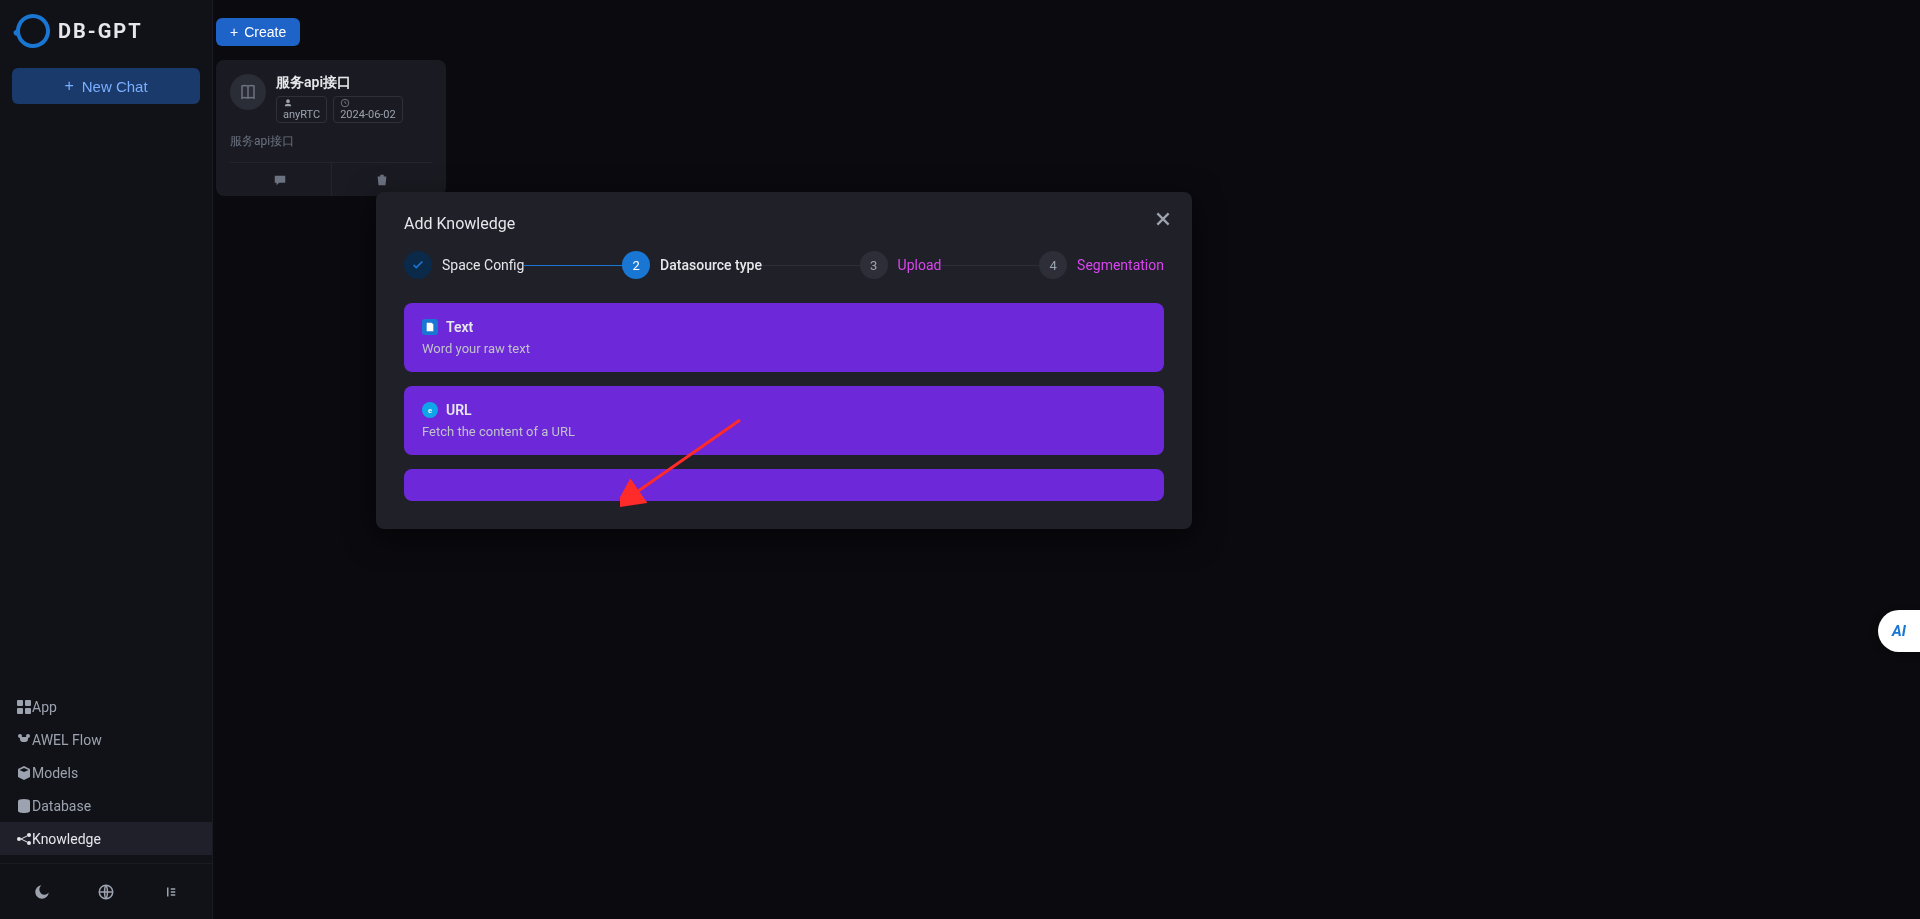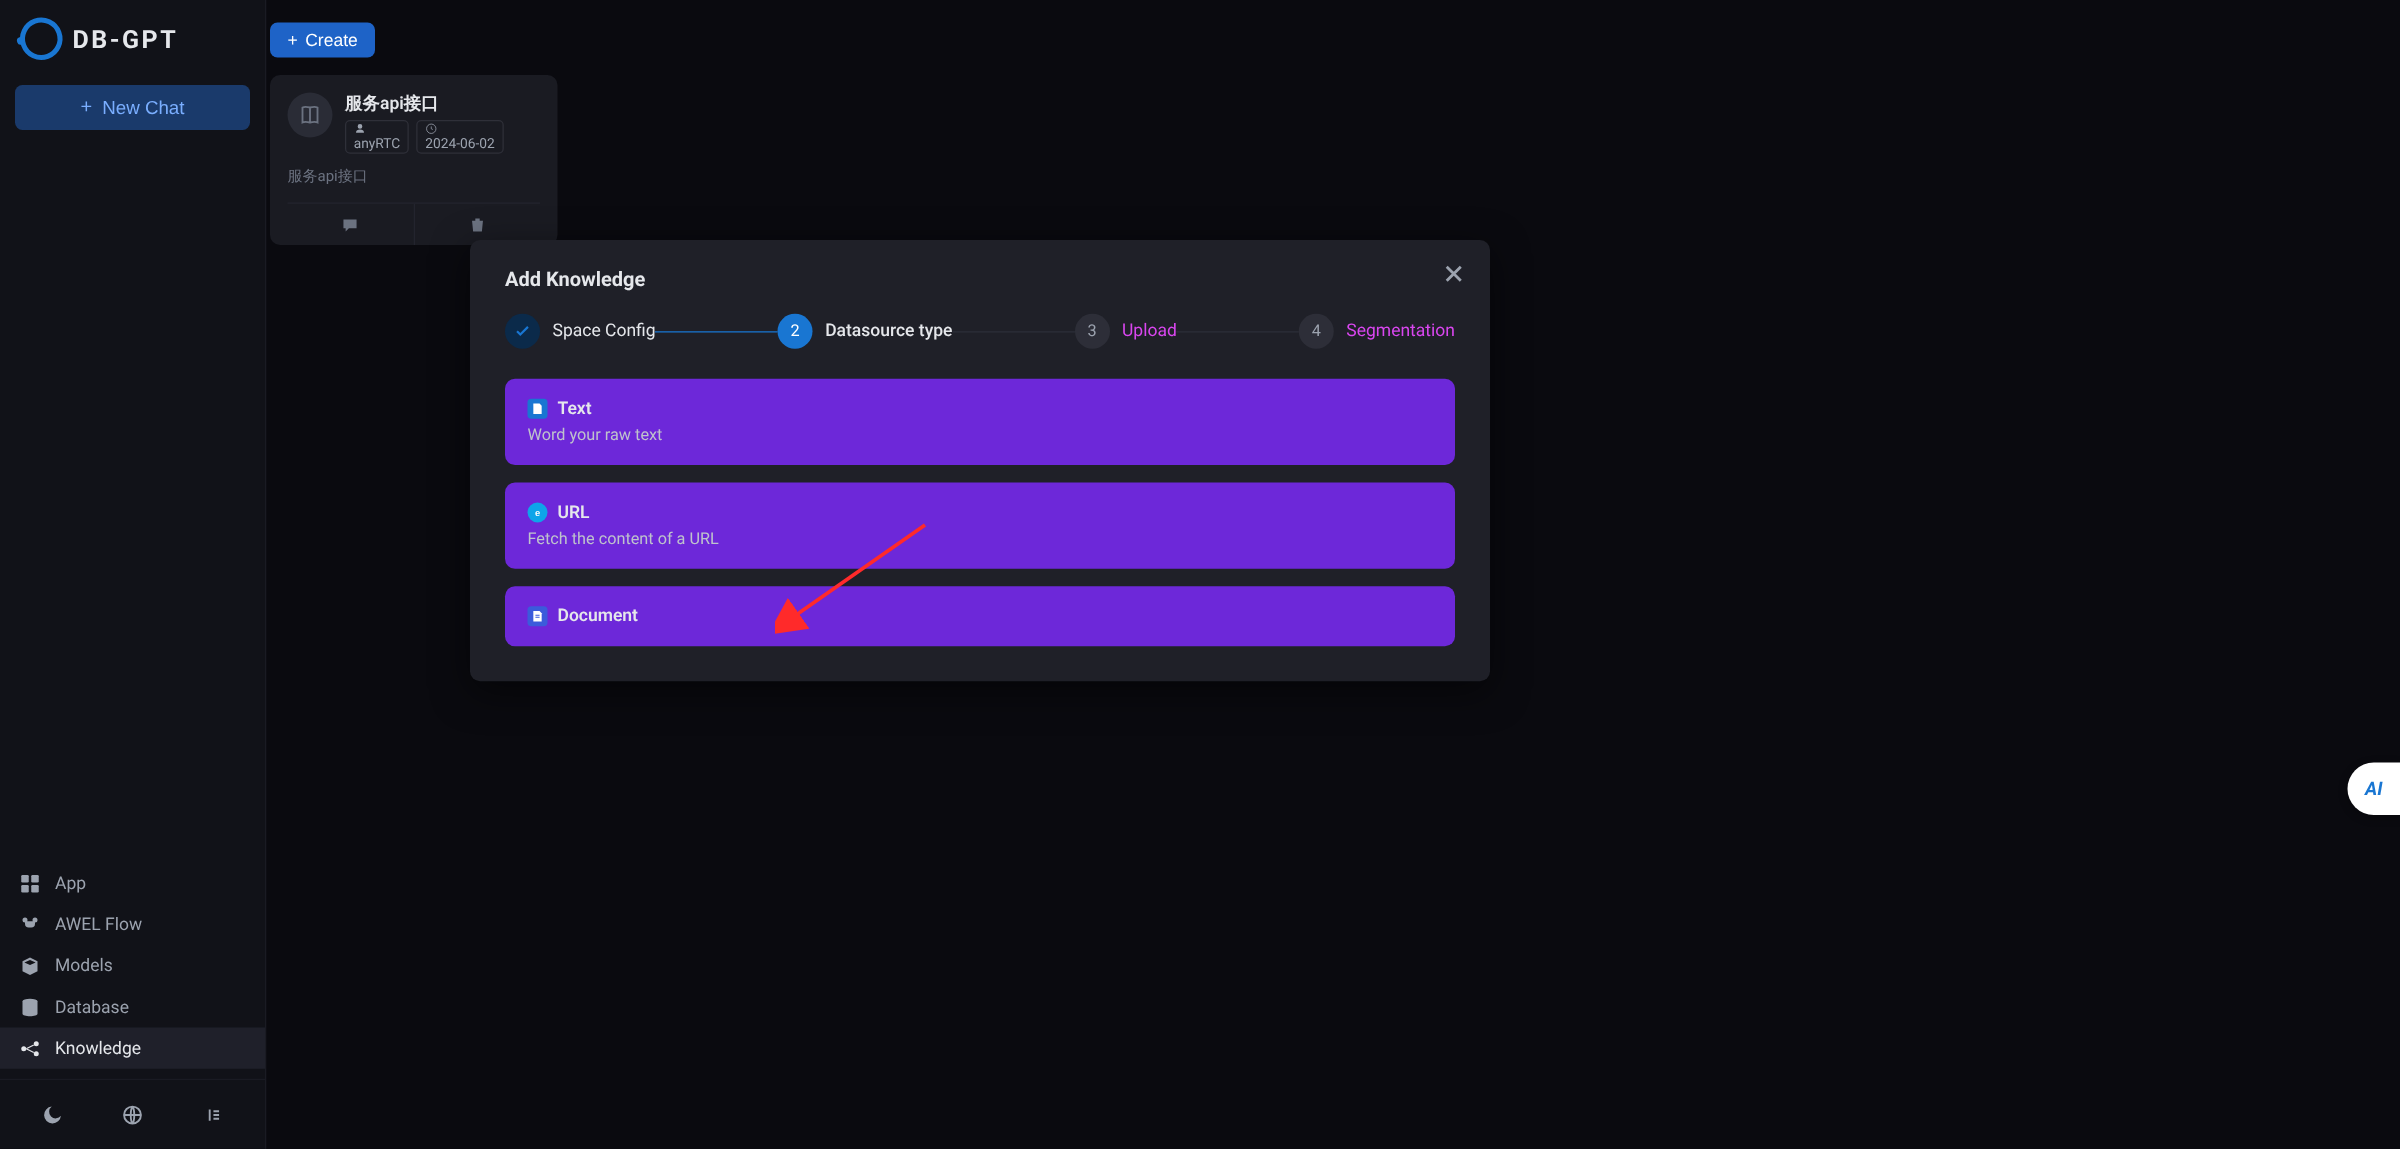--- a/index.html
+++ b/index.html
@@ -68,21 +68,20 @@
 .new-chat-btn .plus { font-size: 16px; }
 
 .sidebar-middle { flex: 1; }
 
 .sidebar-nav {
   padding-bottom: 8px;
 }
 .nav-item {
   display: flex;
   align-items: center;
-  gap: 12px;
   padding: 8px 16px;
   height: 33px;
   color: #9ca3af;
   font-size: 14px;
   cursor: pointer;
 }
 .nav-item.active {
   background: #1f202a;
   color: #e5e7eb;
 }
@@ -180,21 +179,21 @@
   position: absolute;
   left: 376px; top: 192px;
   width: 816px;
   background: #1f2028;
   border-radius: 8px;
   padding: 22px 28px 28px;
   box-shadow: 0 8px 30px rgba(0,0,0,.5);
 }
 .modal-title {
   font-size: 16px;
-  font-weight: 700;
+  font-weight: 400;
   color: #e5e7eb;
 }
 .modal-close {
   position: absolute;
   right: 20px; top: 18px;
   width: 18px; height: 18px;
   color: #9ca3af;
   cursor: pointer;
 }
 .modal-close svg { width: 100%; height: 100%; stroke: currentColor; fill: none; stroke-width: 2; }
@@ -465,29 +464,20 @@
           <svg viewBox="0 0 12 12">
               <text x="6" y="9" text-anchor="middle" font-size="9" fill="#fff" font-family="sans-serif">e</text>
             </svg>
         </span>
         <span>URL</span>
       </div>
       <div class="option-desc">Fetch the content of a URL</div>
     </div>
 
     <div class="option">
-      <div class="option-head">
-        <span class="oicon doc">
-          <svg viewBox="0 0 12 12">
-              <path d="M2 1h6l2 2v8H2z" fill="#fff"></path>
-              <path d="M4 5h4M4 7h4" stroke="#3b5bdb" stroke-width="1"></path>
-            </svg>
-        </span>
-        <span>Document</span>
-      </div>
     </div>
   </div>
 </div>
 
 <svg class="arrow" style="left:620px; top:412px;" width="130" height="100" viewBox="0 0 130 100">
   <defs>
     <marker id="ah" markerWidth="10" markerHeight="10" refX="2" refY="5" orient="auto">
       <path d="M0 0L10 5L0 10z" fill="#ff2a2a"></path>
     </marker>
   </defs>

